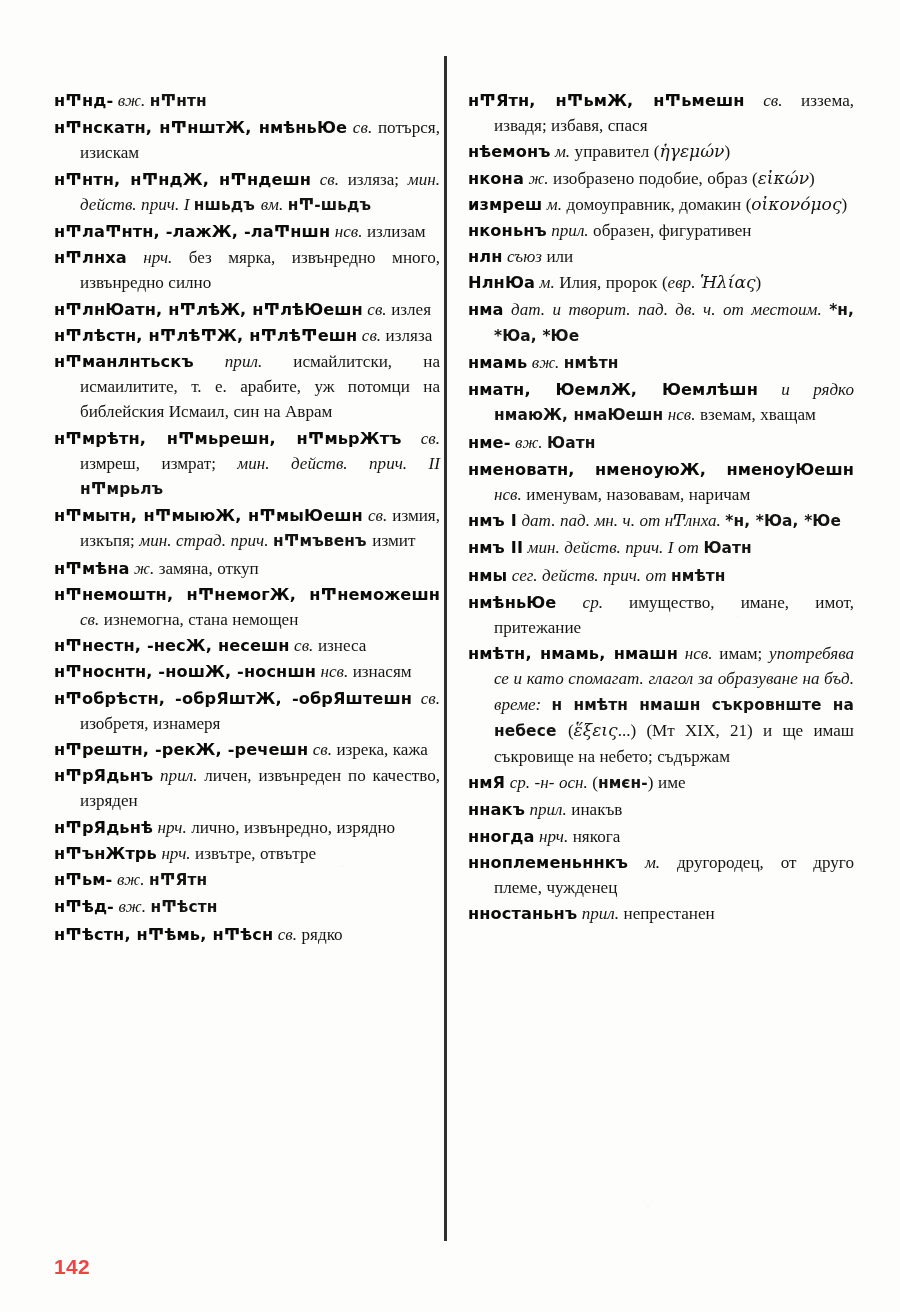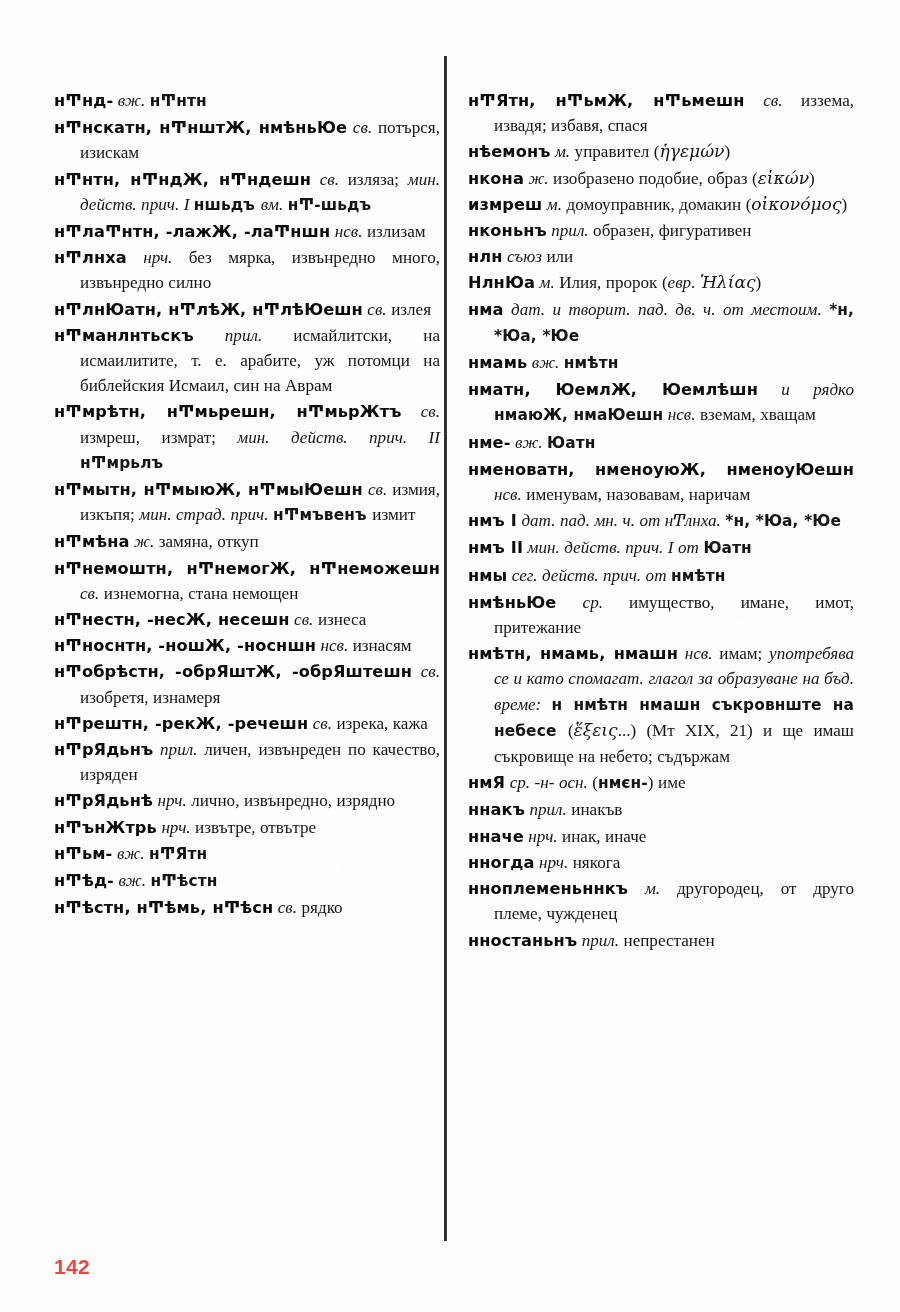--- a/index.html
+++ b/index.html
@@ -106,20 +106,21 @@
   <div class="divider"></div>
 
   <div class="columns">
     <div class="col col-left" id="col-left">
         <p class="entry"><span class="sl hw-first">нͲнд-</span><span class="ab"> вж. </span><span class="sl-in">нͲнтн</span></p>
         <p class="entry"><span class="sl hw-first">нͲнскатн, нͲнштЖ, нмѣньЮе</span><span class="ab"> св.</span><span class="tx"> потърся, изискам</span></p>
         <p class="entry"><span class="sl hw-first">нͲнтн, нͲндЖ, нͲндешн</span><span class="ab"> св.</span><span class="tx"> изляза; </span><span class="ab">мин. действ. прич. I </span><span class="sl-in">ншьдъ </span><span class="ab">вм. </span><span class="sl-in">нͲ-шьдъ</span></p>
         <p class="entry"><span class="sl hw-first">нͲлаͲнтн, -лажЖ, -лаͲншн</span><span class="ab"> нсв.</span><span class="tx"> излизам</span></p>
         <p class="entry"><span class="sl hw-first">нͲлнха</span><span class="ab"> нрч.</span><span class="tx"> без мярка, извънредно много, извънредно силно</span></p>
         <p class="entry"><span class="sl hw-first">нͲлнЮатн, нͲлѣЖ, нͲлѣЮешн</span><span class="ab"> св.</span><span class="tx"> излея</span></p>
+        <p class="entry"><span class="sl hw-first">нͲлѣстн, нͲлѣͲЖ, нͲлѣͲешн</span><span class="ab"> св.</span><span class="tx"> изляза</span></p>
         <p class="entry"><span class="sl hw-first">нͲманлнтьскъ</span><span class="ab"> прил.</span><span class="tx"> исмайлитски, на исмаилитите, т. е. арабите, уж потомци на библейския Исмаил, син на Аврам</span></p>
         <p class="entry"><span class="sl hw-first">нͲмрѣтн, нͲмьрешн, нͲмьрЖтъ</span><span class="ab"> св.</span><span class="tx"> измреш, измрат; </span><span class="ab">мин. действ. прич. II </span><span class="sl-in">нͲмрьлъ</span></p>
         <p class="entry"><span class="sl hw-first">нͲмытн, нͲмыюЖ, нͲмыЮешн</span><span class="ab"> св.</span><span class="tx"> измия, изкъпя; </span><span class="ab">мин. страд. прич. </span><span class="sl-in">нͲмъвенъ </span><span class="tx">измит</span></p>
         <p class="entry"><span class="sl hw-first">нͲмѣна</span><span class="ab"> ж.</span><span class="tx"> замяна, откуп</span></p>
         <p class="entry"><span class="sl hw-first">нͲнемоштн, нͲнемогЖ, нͲнеможешн</span><span class="ab"> св.</span><span class="tx"> изнемогна, стана немощен</span></p>
         <p class="entry"><span class="sl hw-first">нͲнестн, -несЖ, несешн</span><span class="ab"> св.</span><span class="tx"> изнеса</span></p>
         <p class="entry"><span class="sl hw-first">нͲноснтн, -ношЖ, -носншн</span><span class="ab"> нсв.</span><span class="tx"> изнасям</span></p>
         <p class="entry"><span class="sl hw-first">нͲобрѣстн, -обрЯштЖ, -обрЯштешн</span><span class="ab"> св.</span><span class="tx"> изобретя, изнамеря</span></p>
         <p class="entry"><span class="sl hw-first">нͲрештн, -рекЖ, -речешн</span><span class="ab"> св.</span><span class="tx"> изрека, кажа</span></p>
         <p class="entry"><span class="sl hw-first">нͲрЯдьнъ</span><span class="ab"> прил.</span><span class="tx"> личен, извънреден по качество, изряден</span></p>
@@ -142,21 +143,20 @@
         <p class="entry"><span class="sl hw-first">нматн, ЮемлЖ, Юемлѣшн</span><span class="ab"> и рядко </span><span class="sl-in">нмаюЖ, нмаЮешн</span><span class="ab"> нсв.</span><span class="tx"> вземам, хващам</span></p>
         <p class="entry"><span class="sl hw-first">нме-</span><span class="ab"> вж. </span><span class="sl-in">Юатн</span></p>
         <p class="entry"><span class="sl hw-first">нменоватн, нменоуюЖ, нменоуЮешн</span><span class="ab"> нсв.</span><span class="tx"> именувам, назовавам, наричам</span></p>
         <p class="entry"><span class="sl hw-first">нмъ I</span><span class="ab"> дат. пад. мн. ч. от нͲлнха. </span><span class="sl-in">*н, *Юа, *Юе</span></p>
         <p class="entry"><span class="sl hw-first">нмъ II</span><span class="ab"> мин. действ. прич. I от </span><span class="sl-in">Юатн</span></p>
         <p class="entry"><span class="sl hw-first">нмы</span><span class="ab"> сег. действ. прич. от </span><span class="sl-in">нмѣтн</span></p>
         <p class="entry"><span class="sl hw-first">нмѣньЮе</span><span class="ab"> ср.</span><span class="tx"> имущество, имане, имот, притежание</span></p>
         <p class="entry"><span class="sl hw-first">нмѣтн, нмамь, нмашн</span><span class="ab"> нсв.</span><span class="tx"> имам; </span><span class="ab">употребява се и като спомагат. глагол за образуване на бъд. време: </span><span class="sl-in">н нмѣтн нмашн съкровнште на небесе </span><span class="tx">(</span><span class="gr">ἕξεις</span><span class="tx">...) (Мт XIX, 21) и ще имаш съкровище на небето; съдържам</span></p>
         <p class="entry"><span class="sl hw-first">нмЯ</span><span class="ab"> ср. -н- осн.</span><span class="tx"> (</span><span class="sl-in">нмєн-</span><span class="tx">) име</span></p>
         <p class="entry"><span class="sl hw-first">ннакъ</span><span class="ab"> прил.</span><span class="tx"> инакъв</span></p>
-        <p class="entry"><span class="sl hw-first">нначе</span><span class="ab"> нрч.</span><span class="tx"> инак, иначе</span></p>
         <p class="entry"><span class="sl hw-first">нногда</span><span class="ab"> нрч.</span><span class="tx"> някога</span></p>
         <p class="entry"><span class="sl hw-first">нноплеменьннкъ</span><span class="ab"> м.</span><span class="tx"> другородец, от друго племе, чужденец</span></p>
         <p class="entry"><span class="sl hw-first">нностаньнъ</span><span class="ab"> прил.</span><span class="tx"> непрестанен</span></p>
       </div>
   </div>
 
   <div class="pageno">142</div>
 </div>
 
 </body></html>

